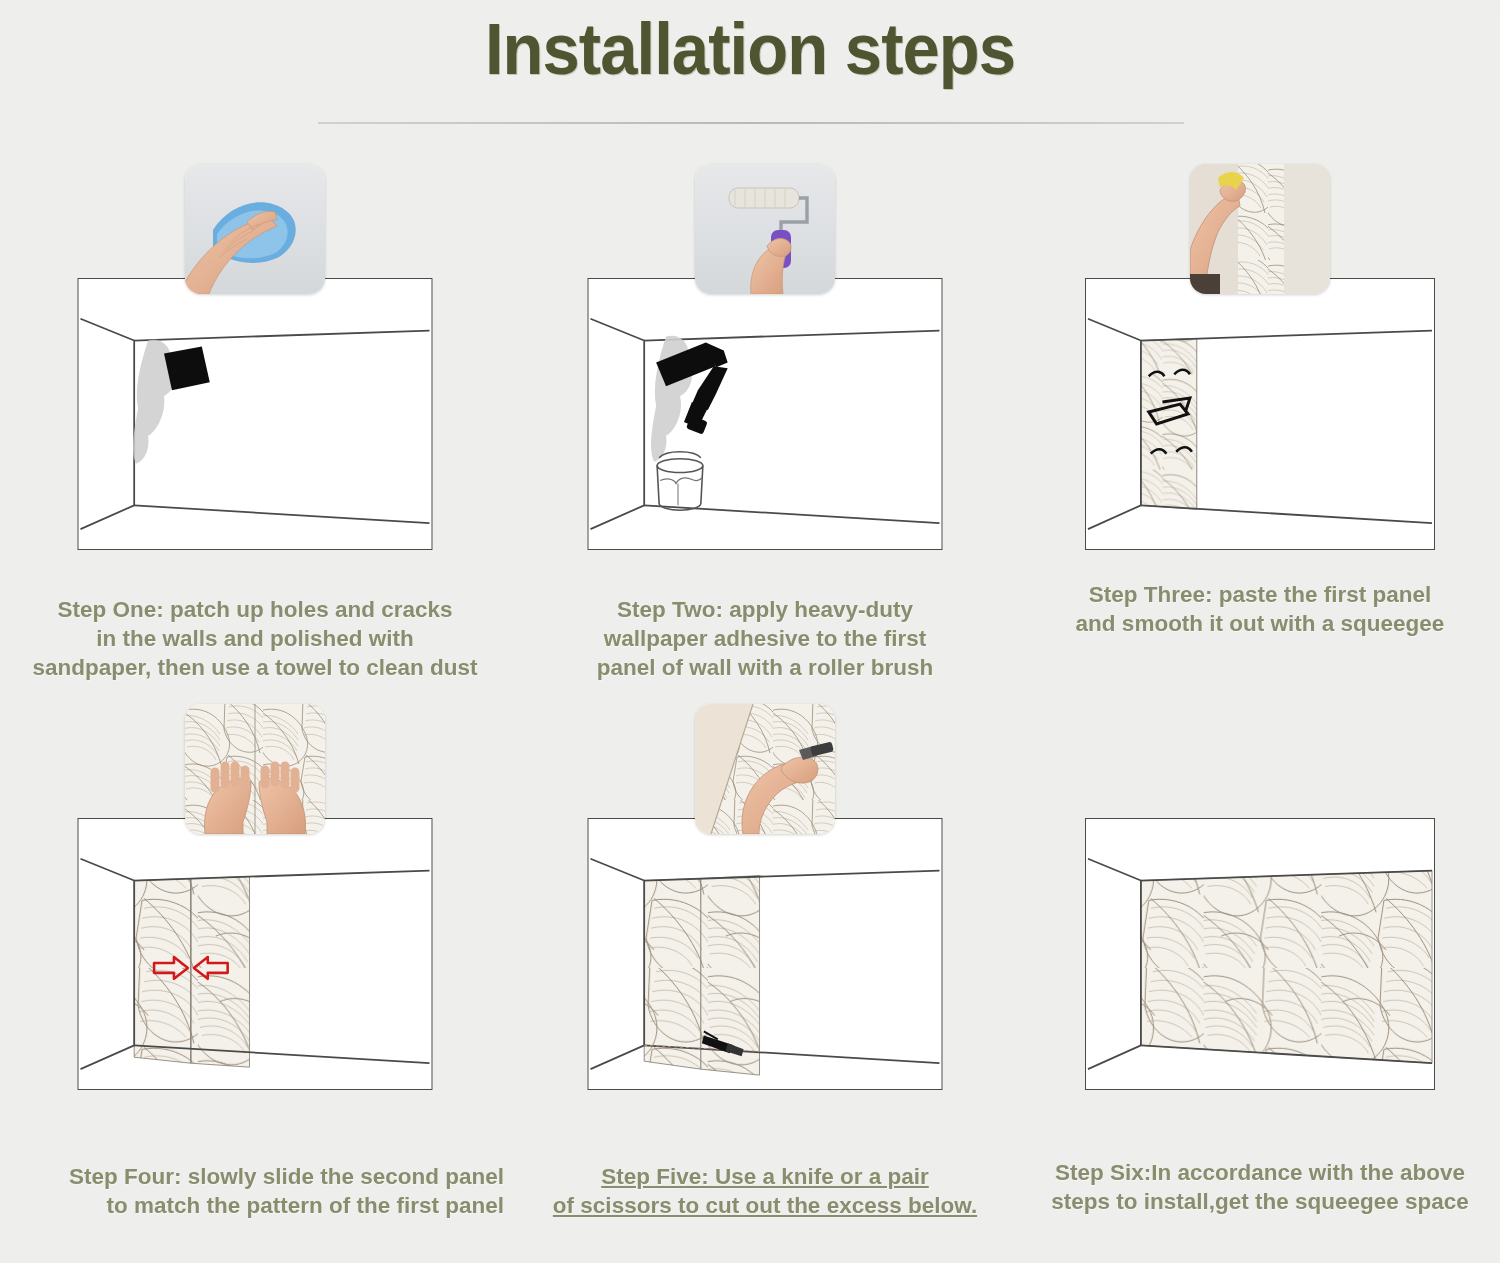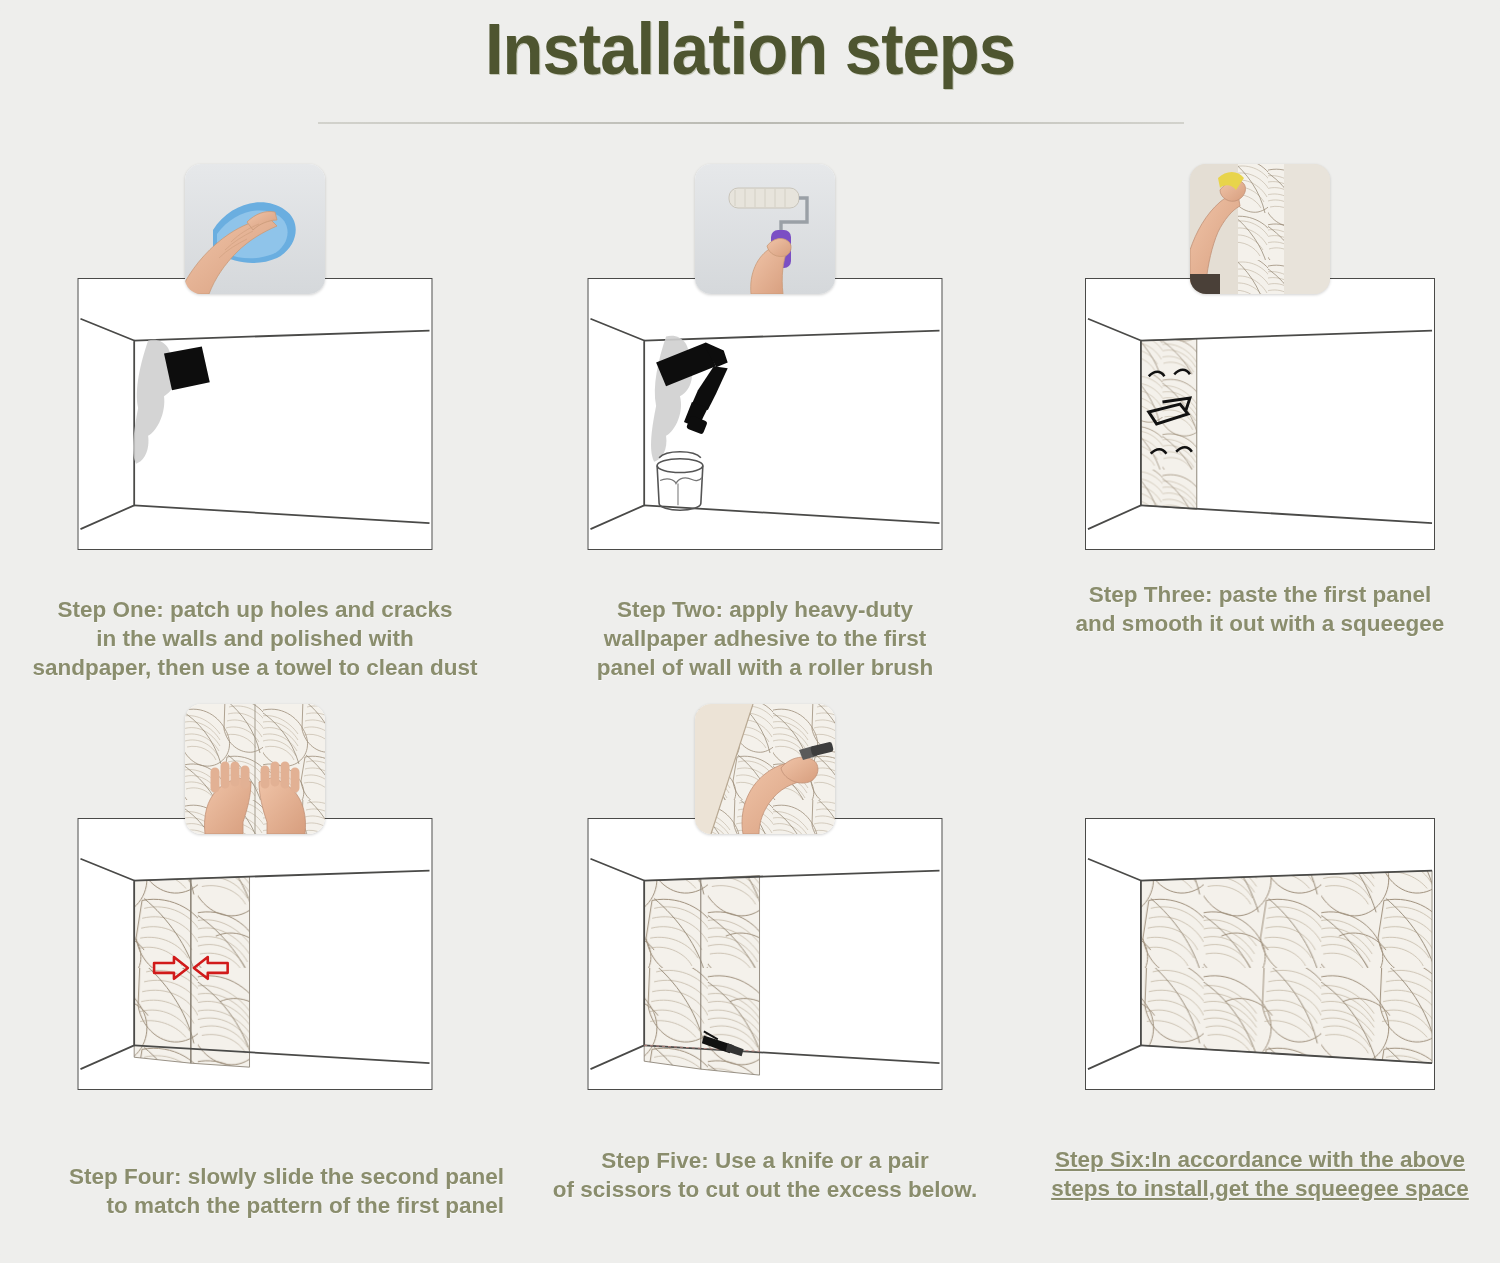--- a/index.html
+++ b/index.html
@@ -70,22 +70,22 @@
     font-weight: bold;
     font-size: 22.5px;
     line-height: 29px;
     font-family: "Liberation Sans", sans-serif;
     text-shadow: 0.5px 0.5px 0 rgba(255,255,255,.5);
   }
   .cell.c1 .caption { bottom: 8px; }
   .cell.c2 .caption { bottom: 8px; }
   .cell.c3 .caption { bottom: 52px; }
   .cell.c4 .caption { bottom: 10px; text-align: right; }
-  .cell.c5 .caption { bottom: 26px; }
-  .cell.c6 .caption { bottom: 27px; text-decoration: underline; }
+  .cell.c5 .caption { bottom: 10px; text-decoration: underline; }
+  .cell.c6 .caption { bottom: 14px; }
 
   .cap-line { display: block; white-space: nowrap; }
 </style>
 </head>
 <body>
 
 <div class="page">
 
   <svg width="0" height="0" style="position:absolute" aria-hidden="true">
     <defs>

